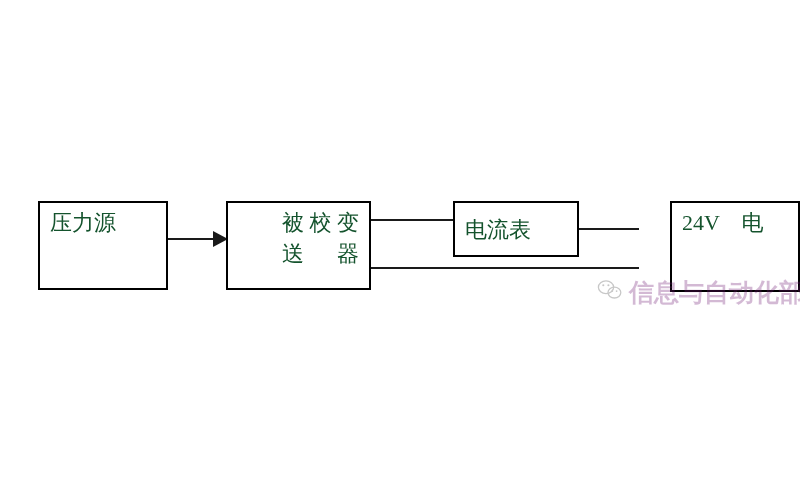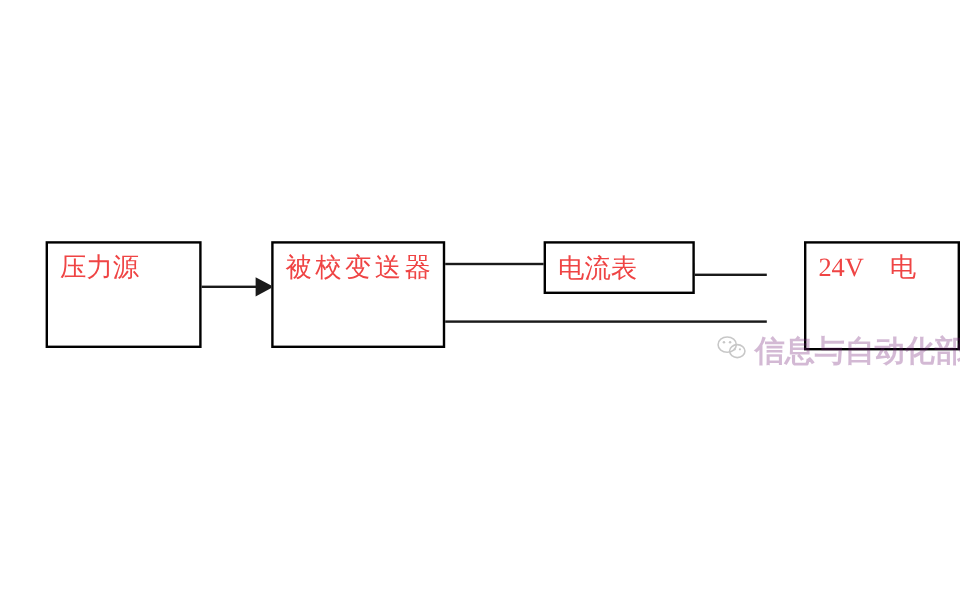--- a/index.html
+++ b/index.html
@@ -32,37 +32,38 @@
   .block-label {
     position: absolute;
     left: 0;
     right: 0;
     top: 0;
     padding: 4px 10px 0 10px;
     box-sizing: border-box;
     font-family: "Liberation Serif", "DejaVu Serif", serif;
     font-size: 22px;
     line-height: 31px;
-    color: #ef4444;
+    color: #14532d;
     white-space: pre-line;
   }
   .just {
     text-align: justify;
     text-align-last: justify;
+    margin-left: 44px;
   }
   .lbl-center-v {
     top: 50%;
     transform: translateY(-50%);
     padding-top: 0;
   }
 
   
   #box-pressure-source { left: 38px;  top: 201px; width: 130px; height: 89px; }
   #box-transmitter     { left: 226px; top: 201px; width: 145px; height: 89px; }
-  #box-ammeter         { left: 453px; top: 201px; width: 126px; height: 44px; }
+  #box-ammeter         { left: 453px; top: 201px; width: 126px; height: 56px; }
   #box-power-supply    { left: 638px; top: 201px; width: 130px; height: 91px; margin-left: 32px; }
 
   
   .wire {
     position: absolute;
     background: #1a1a1a;
     z-index: 2;
   }
   .wire-h { height: 2px; }
 

